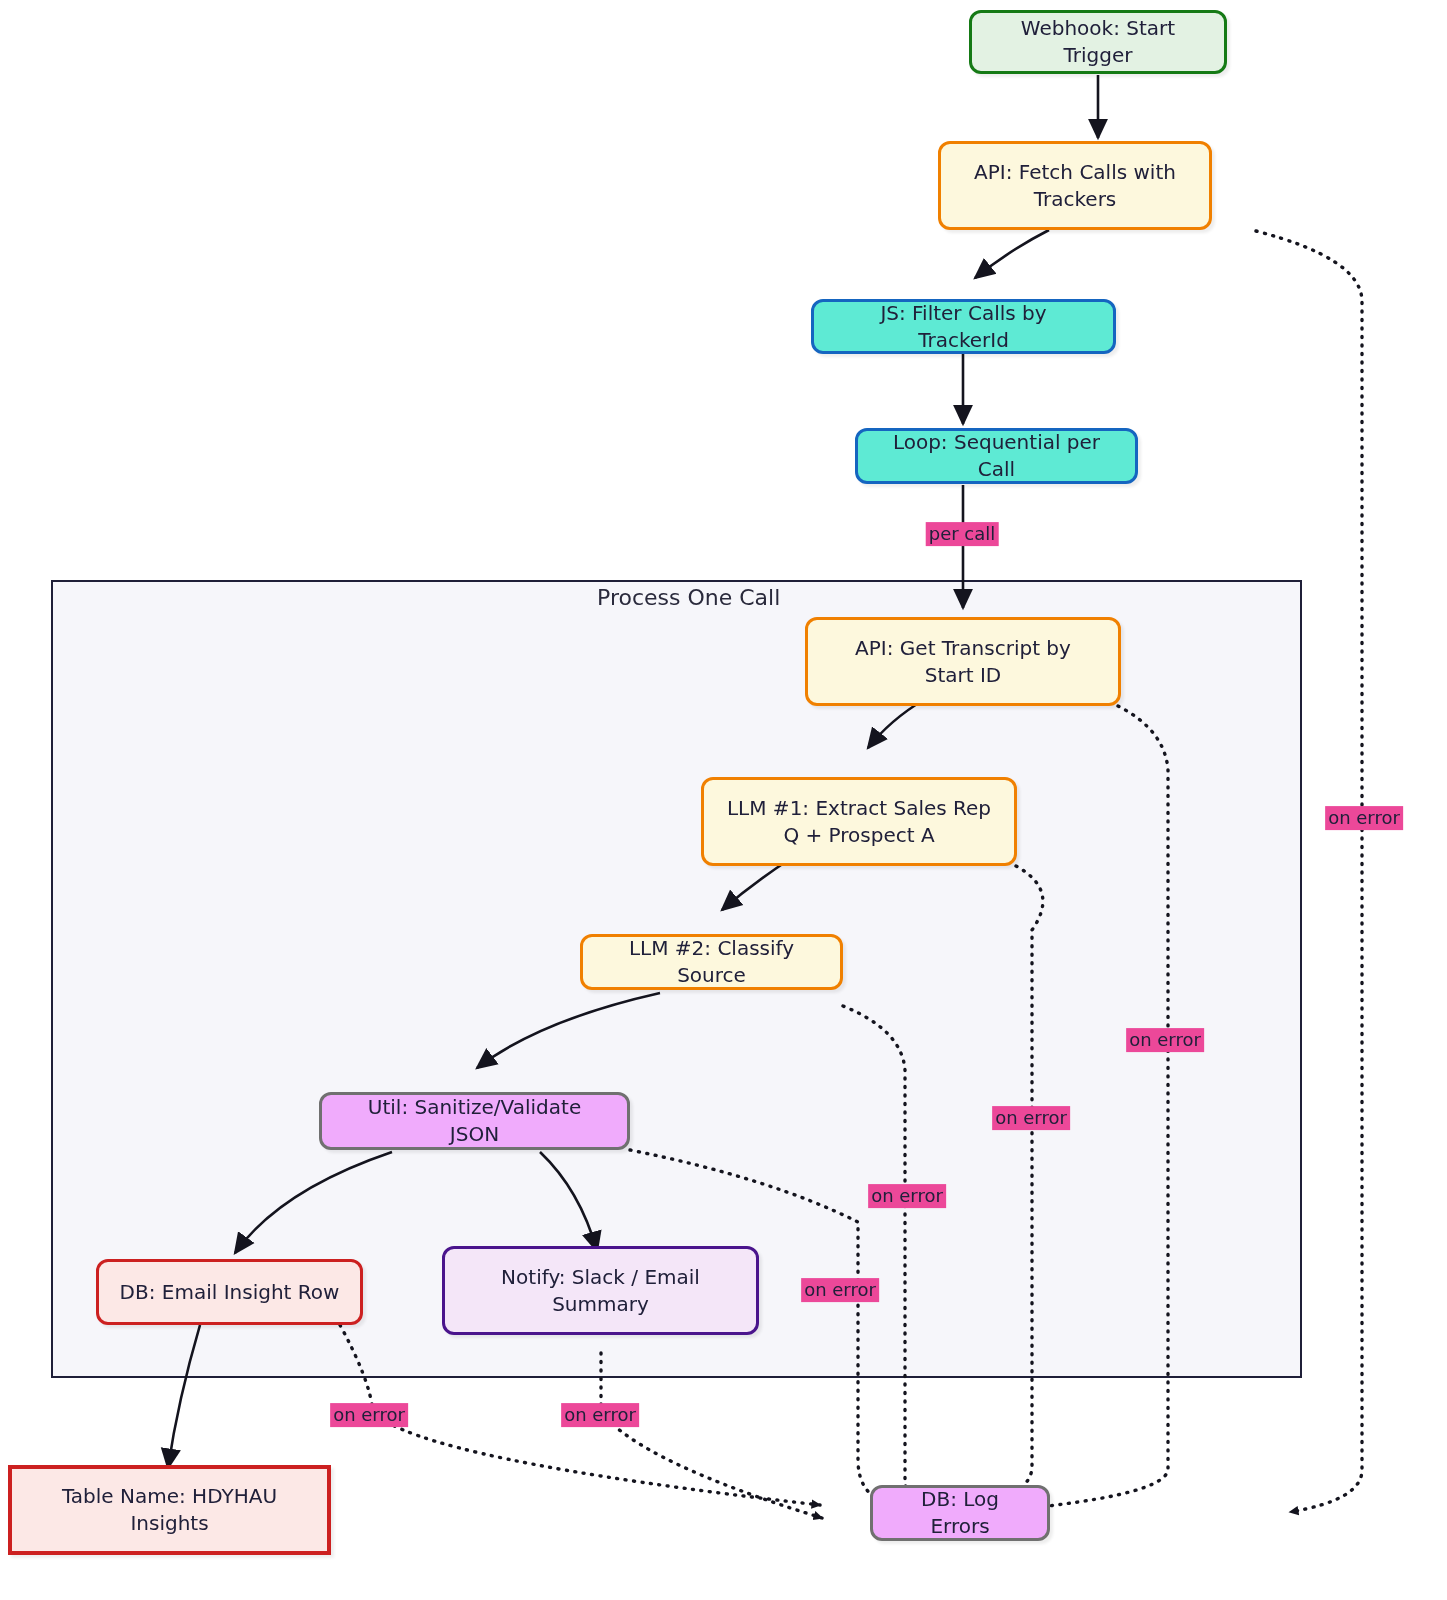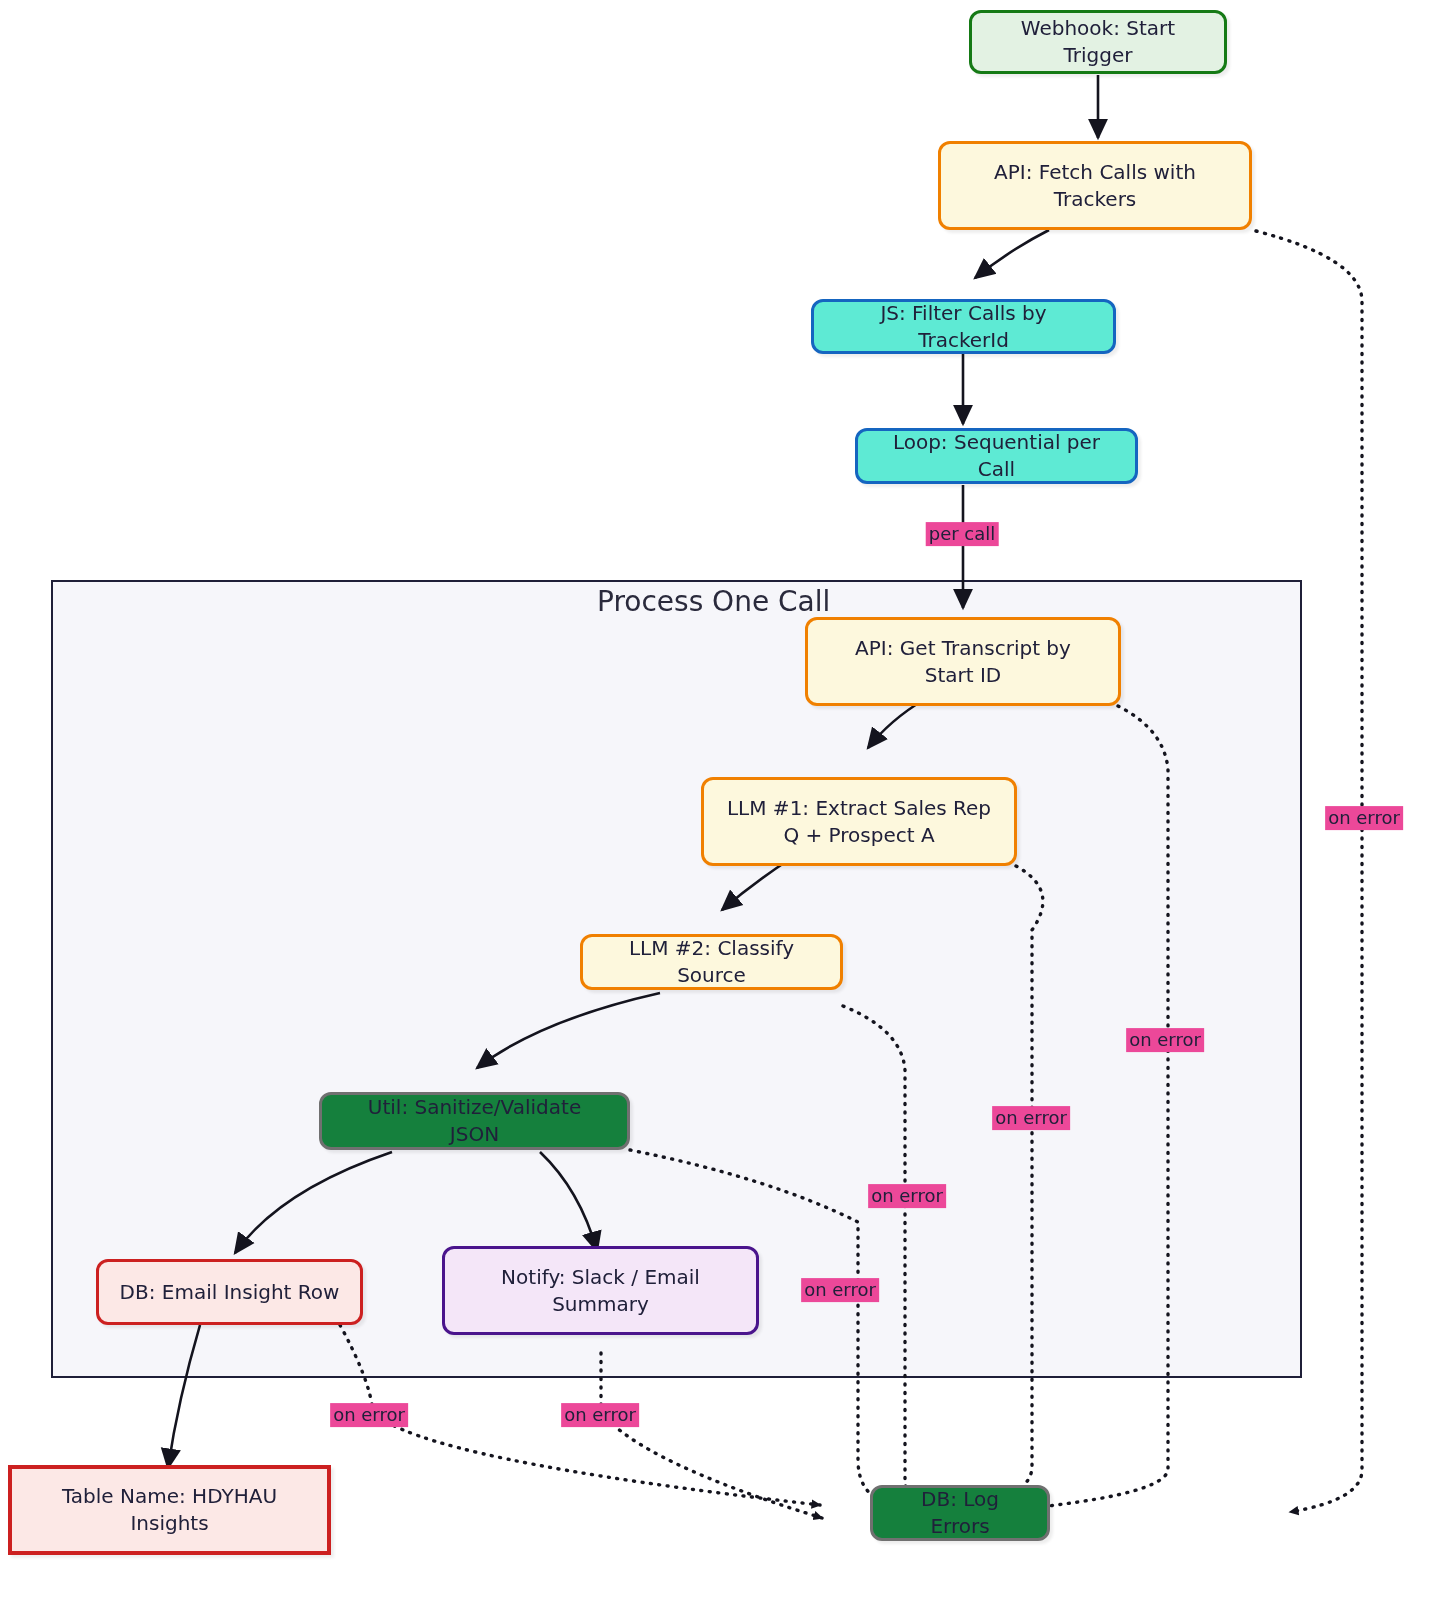--- a/index.html
+++ b/index.html
@@ -26,21 +26,21 @@
     pointer-events: none;
   }
   .subgraph-box {
     position: absolute;
     background: #f6f6fa;
     border: 2px solid #1f1f38;
     box-sizing: border-box;
   }
   .subgraph-title {
     position: absolute;
-    font-size: 28px;
+    font-size: 22px;
     color: #2a2a3c;
     white-space: nowrap;
   }
   .node {
     position: absolute;
     box-sizing: border-box;
     display: flex;
     align-items: center;
     justify-content: center;
     text-align: center;
@@ -53,21 +53,21 @@
     padding: 6px 20px;
     box-shadow: 3px 3px 3px rgba(0,0,0,0.07);
   }
   .node.sq {
     border-radius: 0;
     border-width: 4px;
   }
   .n-green  { background: #e3f2e3; border-color: #157a15; }
   .n-orange { background: #fdf8dd; border-color: #f08000; }
   .n-blue   { background: #5eead4; border-color: #1565c0; }
-  .n-gray   { background: #15803d; border-color: #707070; }
+  .n-gray   { background: #f0abfc; border-color: #707070; }
   .n-red    { background: #fce8e6; border-color: #cc2020; }
   .n-purple { background: #f4e6f8; border-color: #4a148c; }
   .edge-label {
     position: absolute;
     background: #ec4899;
     color: #20203a;
     font-size: 18px;
     line-height: 1.1;
     padding: 2px 3px;
     white-space: nowrap;
@@ -111,21 +111,21 @@
       <path d="M1016,866 Q1060,890 1032,930 L1032,1468 Q1030,1495 975,1505"></path>
       <path d="M843,1006 Q902,1030 905,1070 L905,1480 L907,1500"></path>
       <path d="M630,1150 Q770,1178 858,1222 L858,1460 Q858,1495 890,1505"></path>
       <path d="M340,1325 Q370,1380 373,1412 Q420,1460 820,1505"></path>
       <path d="M601,1353 L601,1412 Q640,1462 822,1518"></path>
     </g>
   </svg>
 
   <div class="node n-green" style="left:969px; top:10px; width:258px; height:64px;">Webhook: Start Trigger</div>
 
-  <div class="node n-orange" style="left:938px; top:141px; width:314px; height:89px;">API: Fetch Calls with Trackers</div>
+  <div class="node n-orange" style="left:938px; top:141px; width:274px; height:89px;">API: Fetch Calls with Trackers</div>
 
   <div class="node n-blue" style="left:811px; top:299px; width:305px; height:55px;">JS: Filter Calls by TrackerId</div>
 
   <div class="node n-blue" style="left:855px; top:428px; width:283px; height:56px;">Loop: Sequential per Call</div>
 
   <div class="node n-orange" style="left:805px; top:617px; width:316px; height:89px;">API: Get Transcript by Start ID</div>
 
   <div class="node n-orange" style="left:701px; top:777px; width:316px; height:89px;">LLM #1: Extract Sales Rep Q + Prospect A</div>
 
   <div class="node n-orange" style="left:580px; top:934px; width:263px; height:56px;">LLM #2: Classify Source</div>

